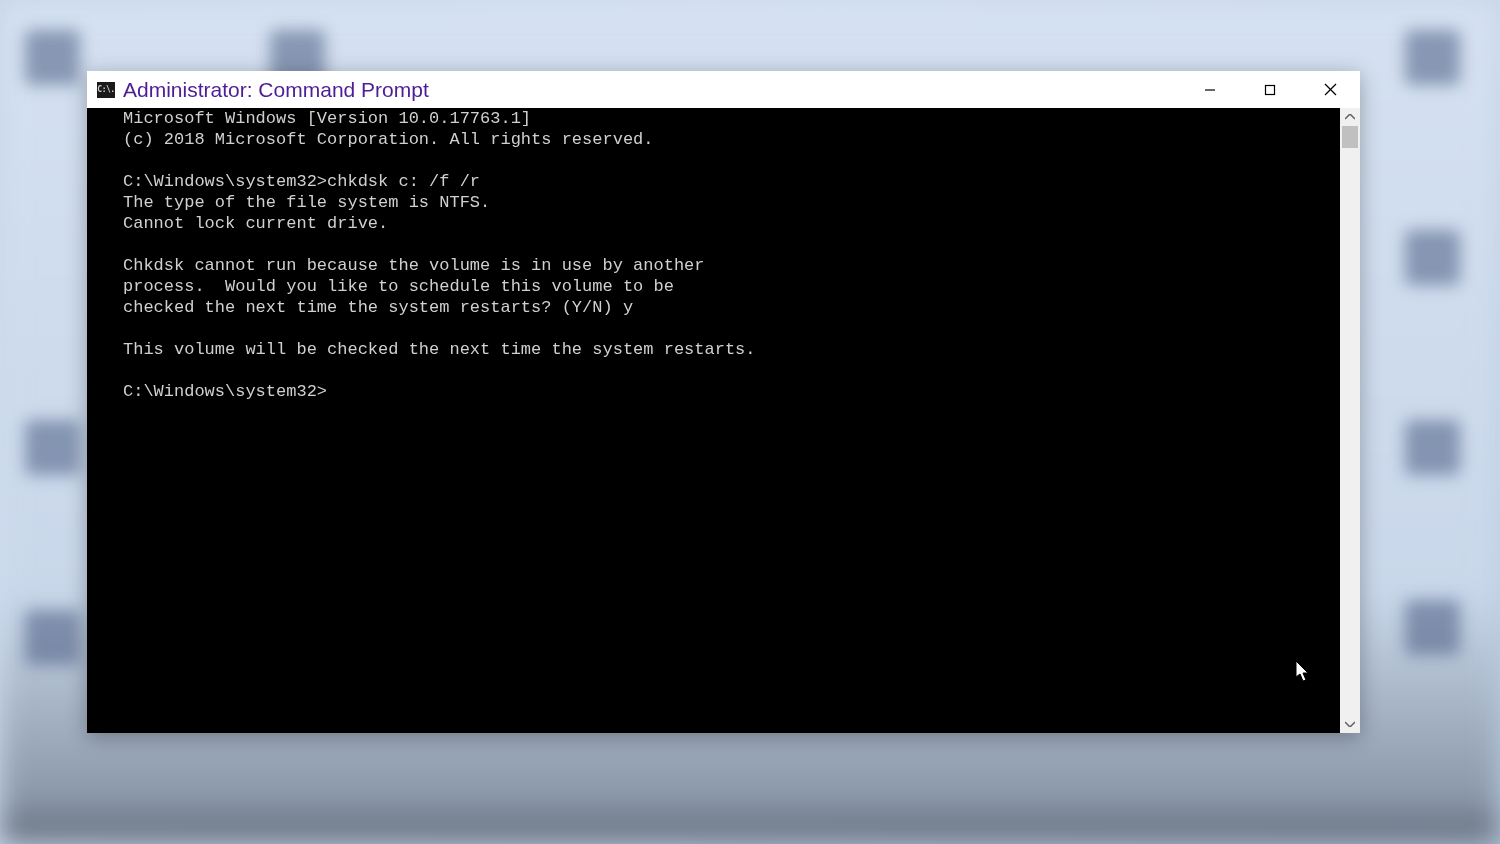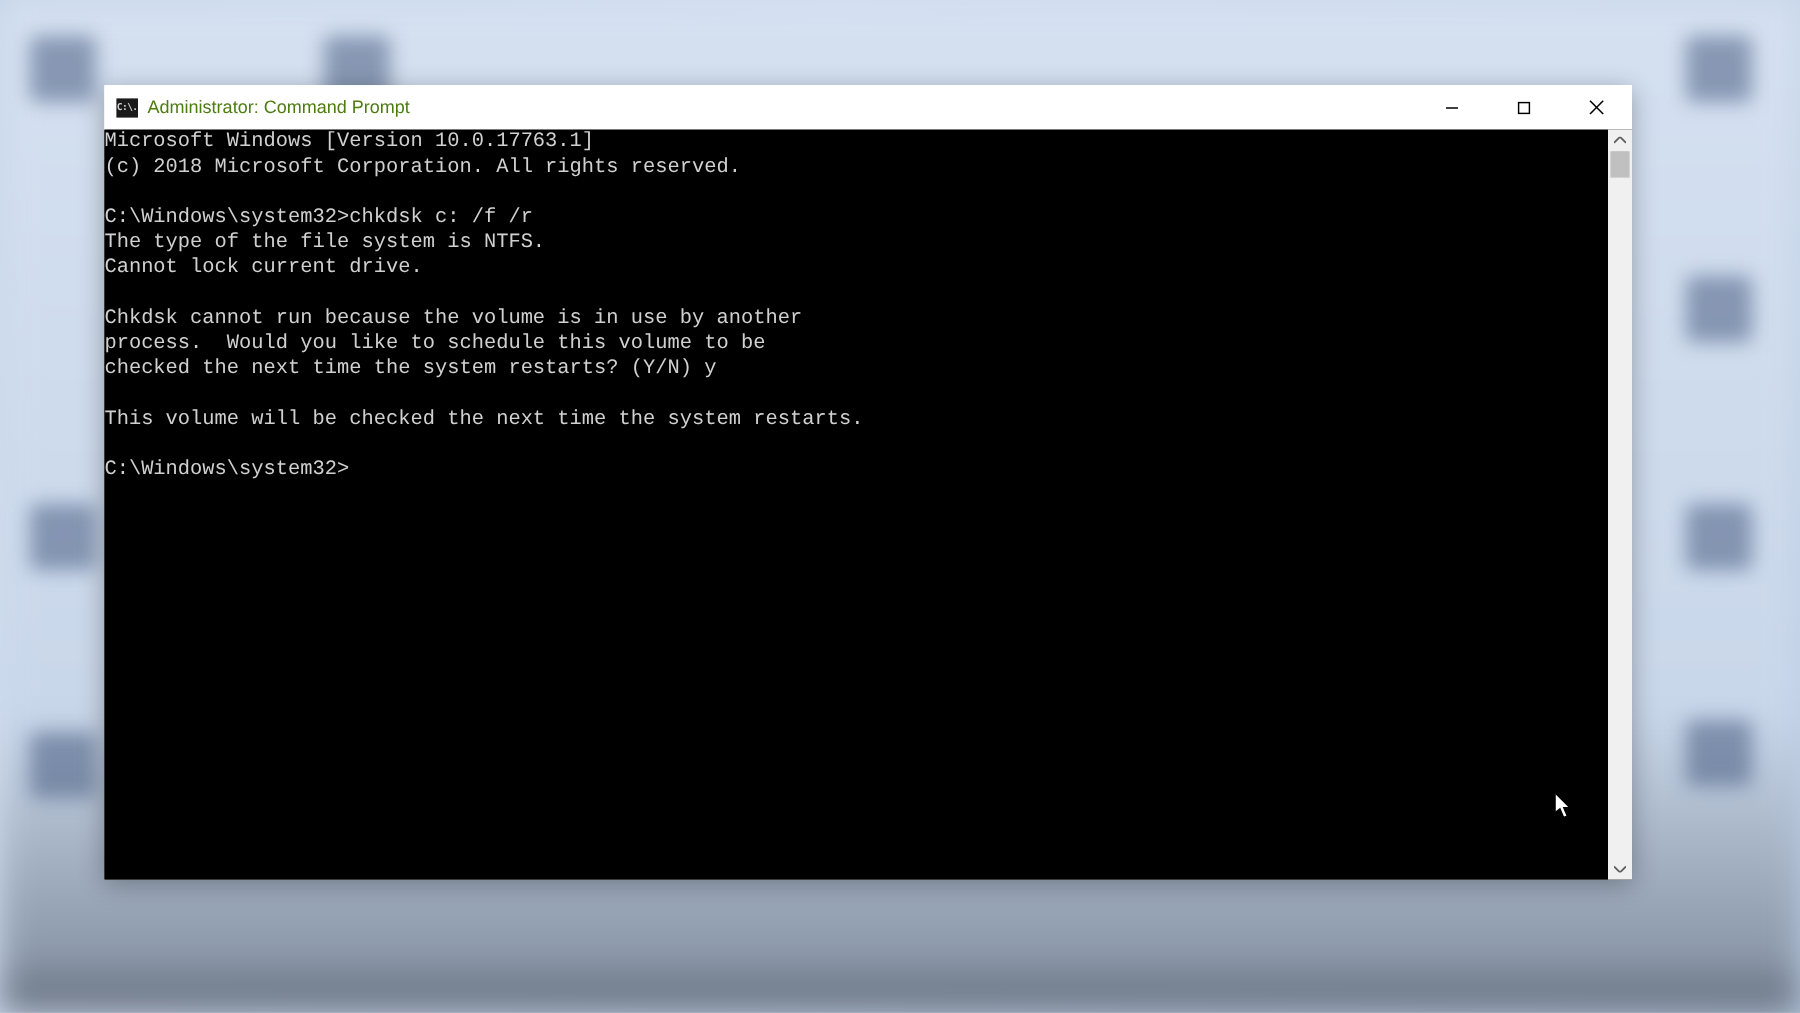--- a/index.html
+++ b/index.html
@@ -59,22 +59,22 @@
       position: relative;
     }
     .titlebar-icon-text {
       color: #d0d0d0;
       font-size: 8px;
       font-family: Consolas, monospace;
       font-weight: bold;
       letter-spacing: -0.5px;
     }
     .titlebar-title {
-      font-size: 15px;
-      color: #4d7c0f;
+      font-size: 21px;
+      color: #4c1d95;
       font-family: "Segoe UI", Tahoma, sans-serif;
     }
     .window-controls {
       margin-left: auto;
       display: flex;
       height: 100%;
     }
     .window-control {
       width: 60px;
       height: 100%;
@@ -84,20 +84,21 @@
       cursor: pointer;
     }
     .control-icon {
       font-family: "Segoe UI Symbol", sans-serif;
     }
     .terminal-body {
       flex: 1;
       display: flex;
       background: #000000;
       overflow: hidden;
+      padding-left: 36px;
     }
     .terminal-content {
       flex: 1;
       background: #000000;
       color: #d0d0d0;
       font-family: Consolas, "Courier New", monospace;
       font-size: 17px;
       line-height: 21px;
       white-space: pre;
       overflow: hidden;

